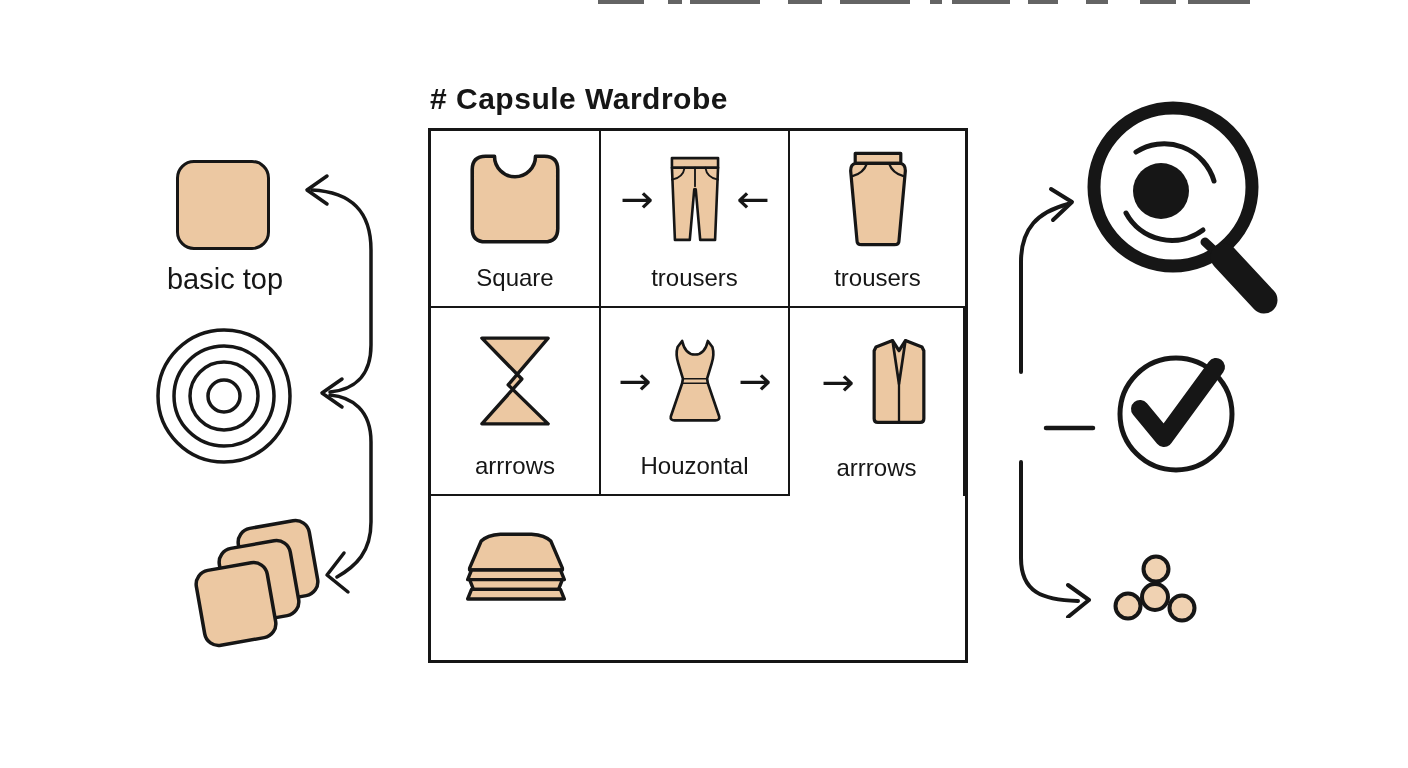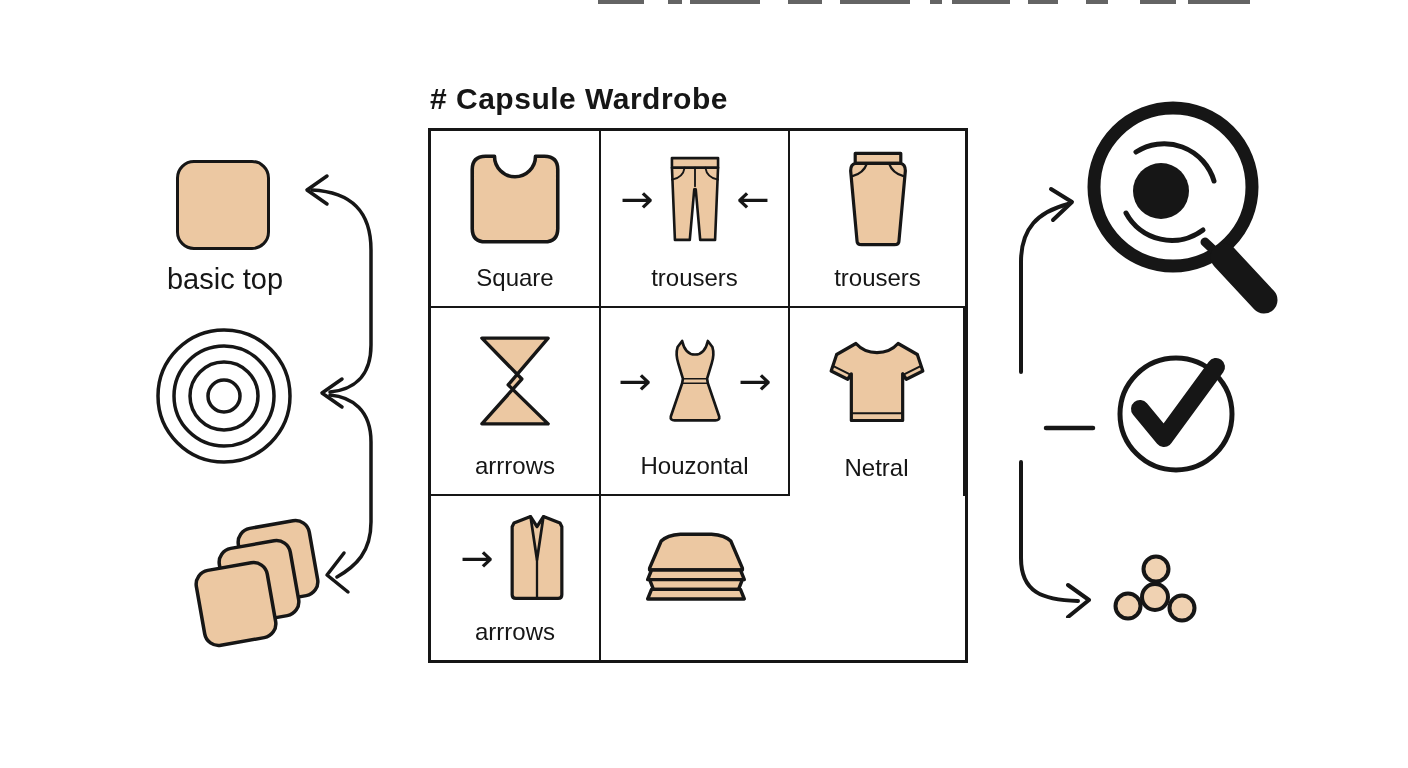--- a/index.html
+++ b/index.html
@@ -161,31 +161,20 @@
         <path class="fill-tan" stroke-width="3.5" d="M 24 6 Q 28 24 41 24 Q 54 24 58 6 L 64 14 Q 67 24 63 36 L 57 56 L 58 62 L 73 106 Q 74 111 68 111 L 14 111 Q 8 111 9 106 L 24 62 L 25 56 L 19 36 Q 15 24 18 14 Z"></path>
         <path class="stroke" stroke-width="2.2" d="M 25 56 L 57 56"></path>
         <path class="stroke" stroke-width="2.2" d="M 24 62 L 58 62"></path>
       </svg>
       <span class="flow-arrow">→</span>
     </div>
     <div class="cell-label">Houzontal</div>
   </div>
 
 
-  <div class="cell last-row">
-    <div class="cell-body">
-      <svg width="108" height="88" viewBox="0 0 112 96">
-        <path class="fill-tan" stroke-width="3.5" d="M 33 6 Q 42 16 56 16 Q 70 16 79 6 L 100 18 L 106 36 L 88 45 L 84 39 L 84 90 L 28 90 L 28 39 L 24 45 L 6 36 L 12 18 Z"></path>
-        <path class="stroke" stroke-width="2.2" d="M 9 31 L 27 40"></path>
-        <path class="stroke" stroke-width="2.2" d="M 103 31 L 85 40"></path>
-        <path class="stroke" stroke-width="2.2" d="M 28 82 L 84 82"></path>
-      </svg>
-    </div>
-    <div class="cell-label">Netral</div>
-  </div>
 
   <div class="cell last-row">
     <div class="cell-body">
       <span class="flow-arrow">→</span>
       <svg width="64" height="92" viewBox="0 0 66 100">
         <path class="fill-tan" stroke-width="3.5" d="M 8 12 L 26 5 L 33 16 L 40 5 L 58 12 L 60 16 L 60 90 Q 60 94 56 94 L 10 94 Q 6 94 6 90 L 6 16 Z"></path>
         <path class="stroke" stroke-width="3" d="M 26 5 L 33 52 L 40 5"></path>
         <path class="stroke" stroke-width="2.5" d="M 33 52 L 33 94"></path>
       </svg>
     </div>

